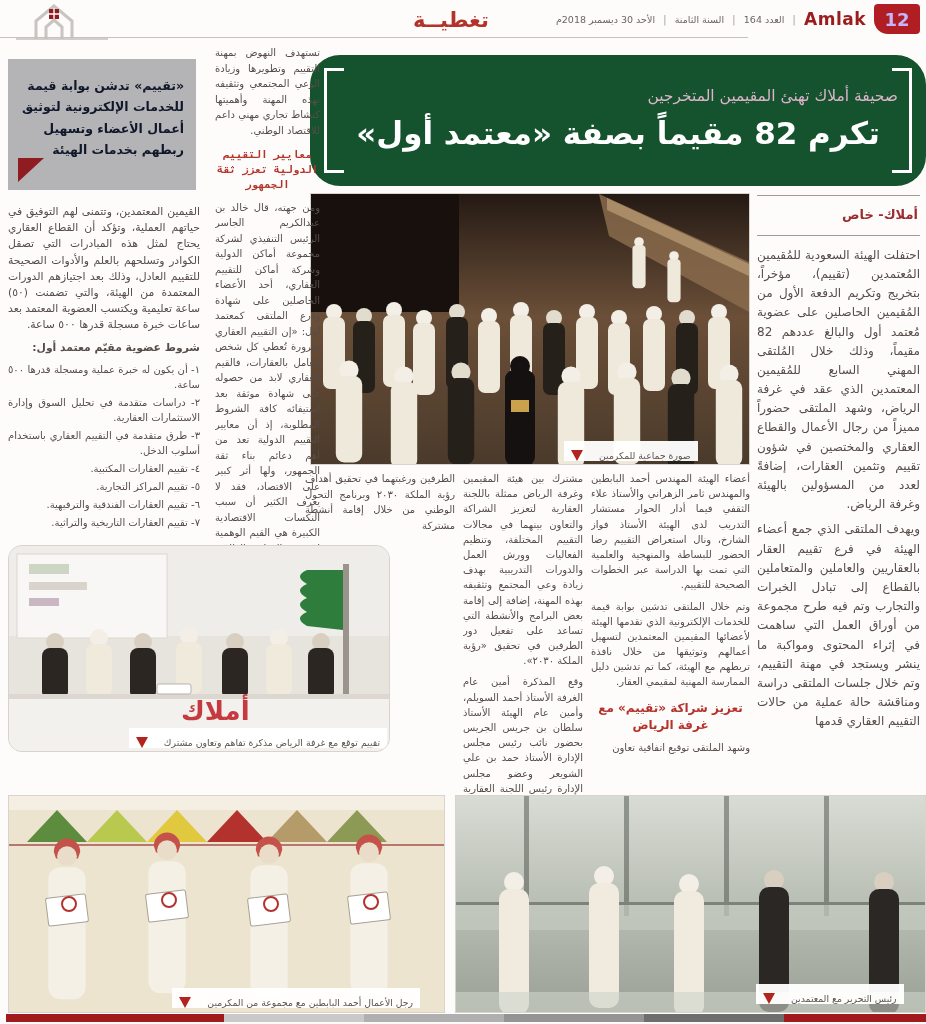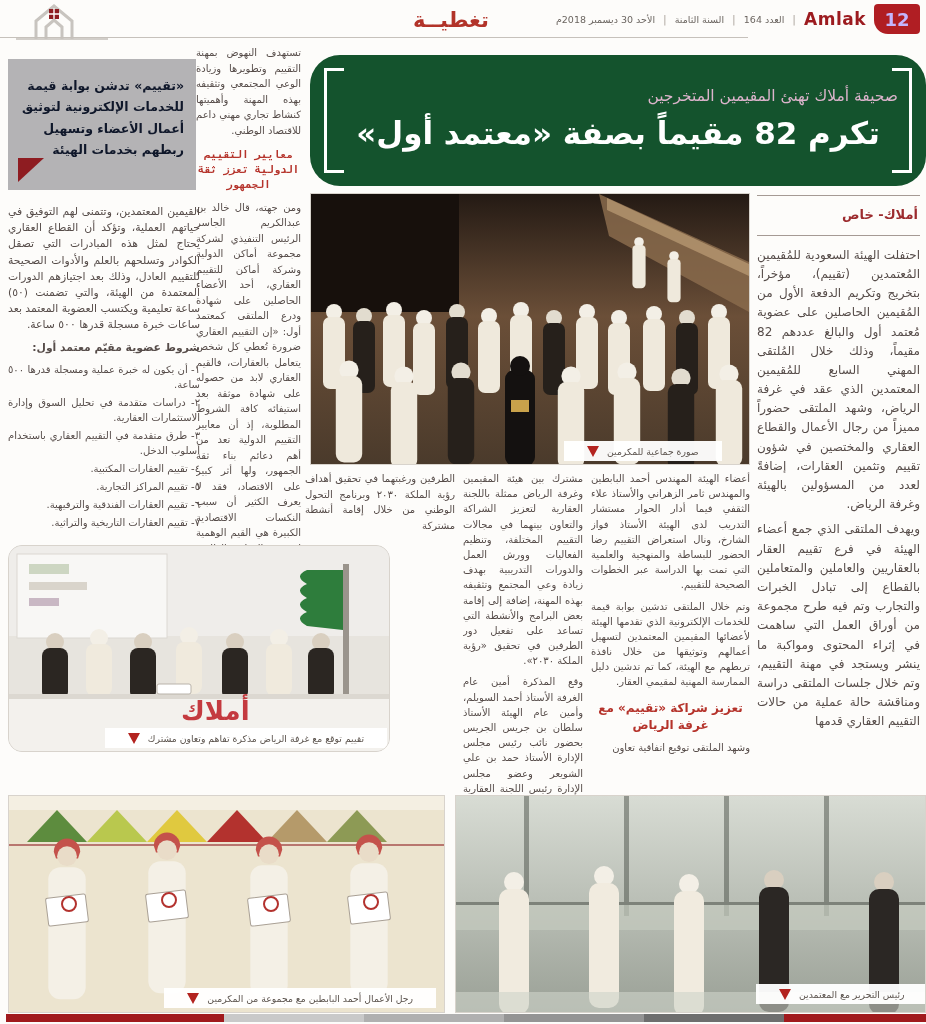--- a/index.html
+++ b/index.html
@@ -25,38 +25,38 @@
   .hl{font-size:31px;font-weight:bold;line-height:1.38;}
   
   .col{position:absolute;overflow:hidden;text-align:justify;direction:rtl;}
   .rightcol{left:auto;right:6px;top:195px;width:163px;height:600px;font-size:12px;line-height:1.6;}
   .byline-wrap{border-top:1px solid #a59a94;border-bottom:1px solid #a59a94;padding:9px 2px;margin-bottom:10px;}
   .byline{color:#9c2b2e;font-weight:bold;font-size:13px;}
   .subhead{color:#b5332b;font-weight:bold;text-align:center;margin:10px 0 6px;line-height:1.45;}
   .col3{left:591px;top:471px;width:159px;height:324px;font-size:10px;line-height:1.52;}
   .col4{left:463px;top:471px;width:120px;height:324px;font-size:10px;line-height:1.52;}
   .col5{left:305px;top:471px;width:150px;height:76px;font-size:10px;line-height:1.55;}
-  .col2{left:196px;top:45px;width:105px;height:500px;font-size:10px;line-height:1.55;}
+  .col2{left:215px;top:45px;width:105px;height:500px;font-size:10px;line-height:1.55;}
   .col1{left:8px;top:45px;width:192px;height:497px;font-size:10.8px;line-height:1.5;}
   .col p{margin:0 0 6px;}
   .quote-box{position:relative;width:164px;margin:14px 4px 14px 0;background:#b4b3b5;color:#0f172a;
         padding:16px 12px 30px;font-size:12.5px;font-weight:600;line-height:1.7;text-align:right;}
   .quote-tri{position:absolute;bottom:8px;left:10px;width:0;height:0;
         border-top:24px solid #8e1c21;border-right:26px solid transparent;}
   .cond-list{list-style:none;margin:2px 0 0;padding:0;font-size:10px;}
   .cond-list li{margin-bottom:3px;}
   .list-title{font-weight:bold;}
   
   .photo{position:absolute;overflow:hidden;background:#ccc;border:1px solid #d8d3cc;box-sizing:border-box;}
   .ph-main{left:310px;top:193px;width:440px;height:272px;}
   .ph-sign{left:8px;top:545px;width:382px;height:207px;border-radius:14px;}
   .ph-bl{left:8px;top:795px;width:437px;height:218px;}
   .ph-br{left:455px;top:795px;width:471px;height:218px;}
-  .caption{position:absolute;height:20px;background:rgba(255,255,255,.96);display:flex;align-items:center;
-        gap:8px;padding:0 23px;font-size:9.3px;color:#5a524c;direction:rtl;white-space:nowrap;}
+  .caption{position:absolute;height:20px;background:rgba(255,255,255,.96);display:flex;align-items:flex-end;
+        gap:16px;padding:0 7px;font-size:9.3px;color:#5a524c;direction:rtl;white-space:nowrap;}
   .cap-tri{width:0;height:0;border-left:6px solid transparent;border-right:6px solid transparent;
         border-top:11px solid #b3231f;flex:0 0 auto;}
   .watermark{position:absolute;left:172px;top:150px;font-size:26px;font-weight:bold;color:#c0272d;opacity:.9;}
   
   .footer{position:absolute;left:6px;top:1014px;width:920px;height:8px;display:flex;direction:ltr;}
   .fs{height:8px;}
 </style>
 </head>
 <body>
 
@@ -255,21 +255,21 @@
       <use href="#fg3" transform="translate(362,54) scale(1.1)"></use>
       <rect x="40" y="100" width="40" height="28" rx="2" fill="#fff" stroke="#a9a095" transform="rotate(-7 60 114)"></rect>
       <rect x="140" y="96" width="40" height="28" rx="2" fill="#fff" stroke="#a9a095" transform="rotate(-7 160 110)"></rect>
       <rect x="242" y="100" width="40" height="28" rx="2" fill="#fff" stroke="#a9a095" transform="rotate(-7 262 114)"></rect>
       <rect x="342" y="98" width="40" height="28" rx="2" fill="#fff" stroke="#a9a095" transform="rotate(-7 362 112)"></rect>
       <circle cx="62" cy="108" r="7" fill="none" stroke="#b3322e" stroke-width="2"></circle>
       <circle cx="162" cy="104" r="7" fill="none" stroke="#b3322e" stroke-width="2"></circle>
       <circle cx="264" cy="108" r="7" fill="none" stroke="#b3322e" stroke-width="2"></circle>
       <circle cx="364" cy="106" r="7" fill="none" stroke="#b3322e" stroke-width="2"></circle>
     </svg>
-    <div class="caption" style="right:8px;bottom:4px;">
+    <div class="caption" style="right:24px;bottom:4px;">
       <span>رجل الأعمال أحمد البابطين مع مجموعة من المكرمين</span>
       <span class="cap-tri"></span>
     </div>
   </div>
 
   <div class="photo ph-br">
     <svg width="471" height="218" viewBox="0 0 471 218">
       <defs>
         <linearGradient id="gbr" x1="0" y1="0" x2="0" y2="1">
           <stop offset="0" stop-color="#d8dcd4"></stop>

